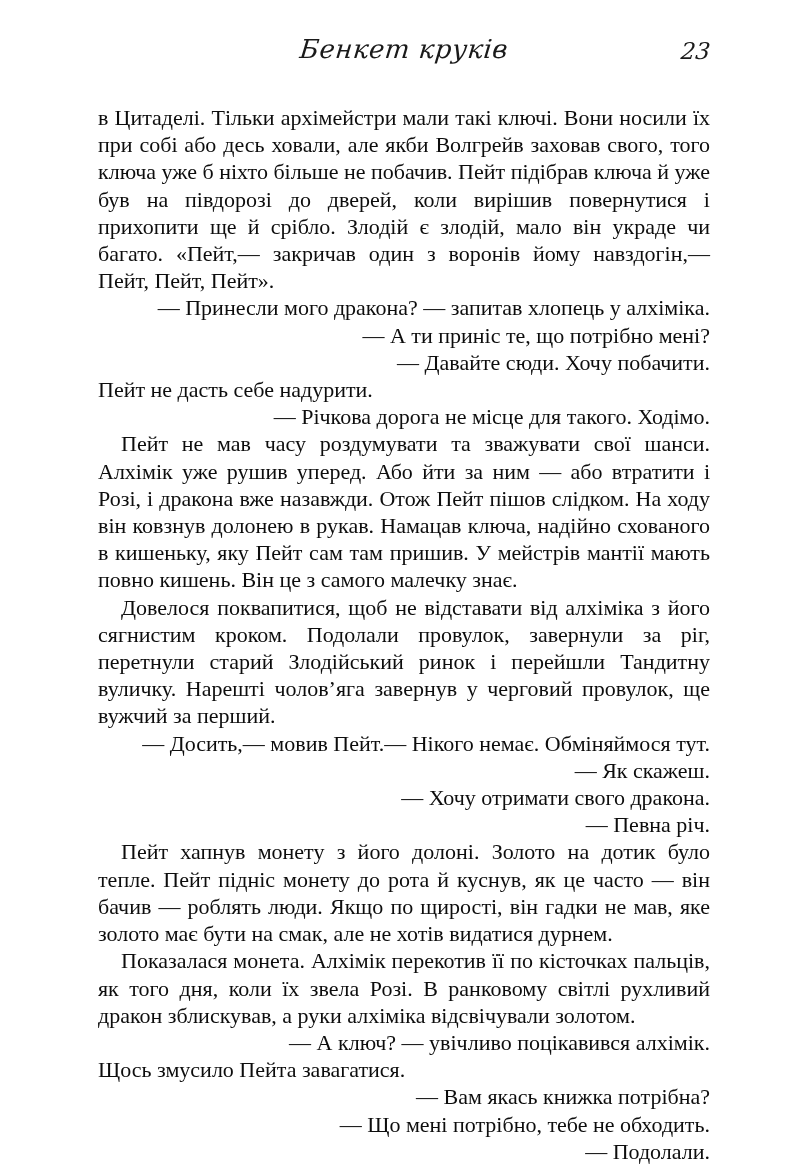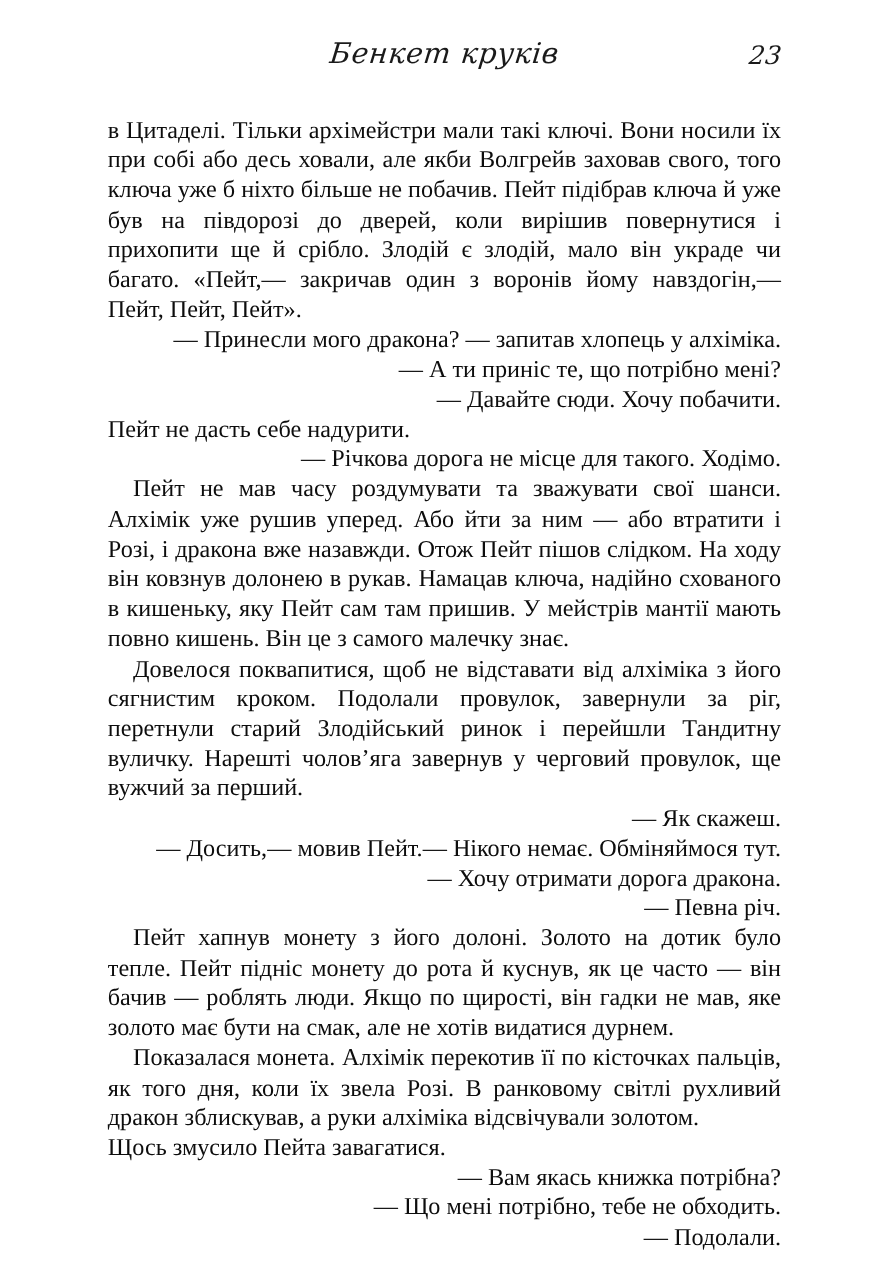--- a/index.html
+++ b/index.html
@@ -96,25 +96,26 @@
 
   <div class="textblock" style="color: rgb(13, 13, 13);">
       <p class="cont">в Цитаделі. Тільки архімейстри мали такі ключі. Вони носили їх при собі або десь ховали, але якби Волгрейв заховав свого, того ключа уже б ніхто більше не побачив. Пейт підібрав ключа й уже був на півдорозі до дверей, коли вирішив повернутися і прихопити ще й срібло. Злодій є злодій, мало він украде чи багато. «Пейт,— закричав один з воронів йому навздогін,— Пейт, Пейт, Пейт».</p>
       <p class="speech">— Принесли мого дракона? — запитав хлопець у алхіміка.</p>
       <p class="speech">— А ти приніс те, що потрібно мені?</p>
       <p class="speech">— Давайте сюди. Хочу побачити.</p>
       <p class="flush">Пейт не дасть себе надурити.</p>
       <p class="speech">— Річкова дорога не місце для такого. Ходімо.</p>
       <p class="para">Пейт не мав часу роздумувати та зважувати свої шанси. Алхімік уже рушив уперед. Або йти за ним — або втратити і Розі, і дракона вже назавжди. Отож Пейт пішов слідком. На ходу він ковзнув долонею в рукав. Намацав ключа, надійно схованого в кишеньку, яку Пейт сам там пришив. У мейстрів мантії мають повно кишень. Він це з самого малечку знає.</p>
       <p class="para">Довелося поквапитися, щоб не відставати від алхіміка з його сягнистим кроком. Подолали провулок, завернули за ріг, перетнули старий Злодійський ринок і перейшли Тандитну вуличку. Нарешті чолов’яга завернув у черговий провулок, ще вужчий за перший.</p>
+      <p class="speech">— Досить,— мовив Пейт.— Нікого немає. Обміняймося тут.</p>
       <p class="speech">— Як скажеш.</p>
-      <p class="speech">— Досить,— мовив Пейт.— Нікого немає. Обміняймося тут.</p>
-      <p class="speech">— Хочу отримати дорога дракона.</p>
+      <p class="speech">— Хочу отримати свого дракона.</p>
       <p class="speech">— Певна річ.</p>
       <p class="para">Пейт хапнув монету з його долоні. Золото на дотик було тепле. Пейт підніс монету до рота й куснув, як це часто — він бачив — роблять люди. Якщо по щирості, він гадки не мав, яке золото має бути на смак, але не хотів видатися дурнем.</p>
       <p class="para">Показалася монета. Алхімік перекотив її по кісточках пальців, як того дня, коли їх звела Розі. В ранковому світлі рухливий дракон зблискував, а руки алхіміка відсвічували золотом.</p>
+      <p class="speech">— А ключ? — увічливо поцікавився алхімік.</p>
       <p class="flush">Щось змусило Пейта завагатися.</p>
       <p class="speech">— Вам якась книжка потрібна?</p>
       <p class="speech">— Що мені потрібно, тебе не обходить.</p>
       <p class="speech">— Подолали.</p>
     </div>
 
 </div>
 
 </body></html>

